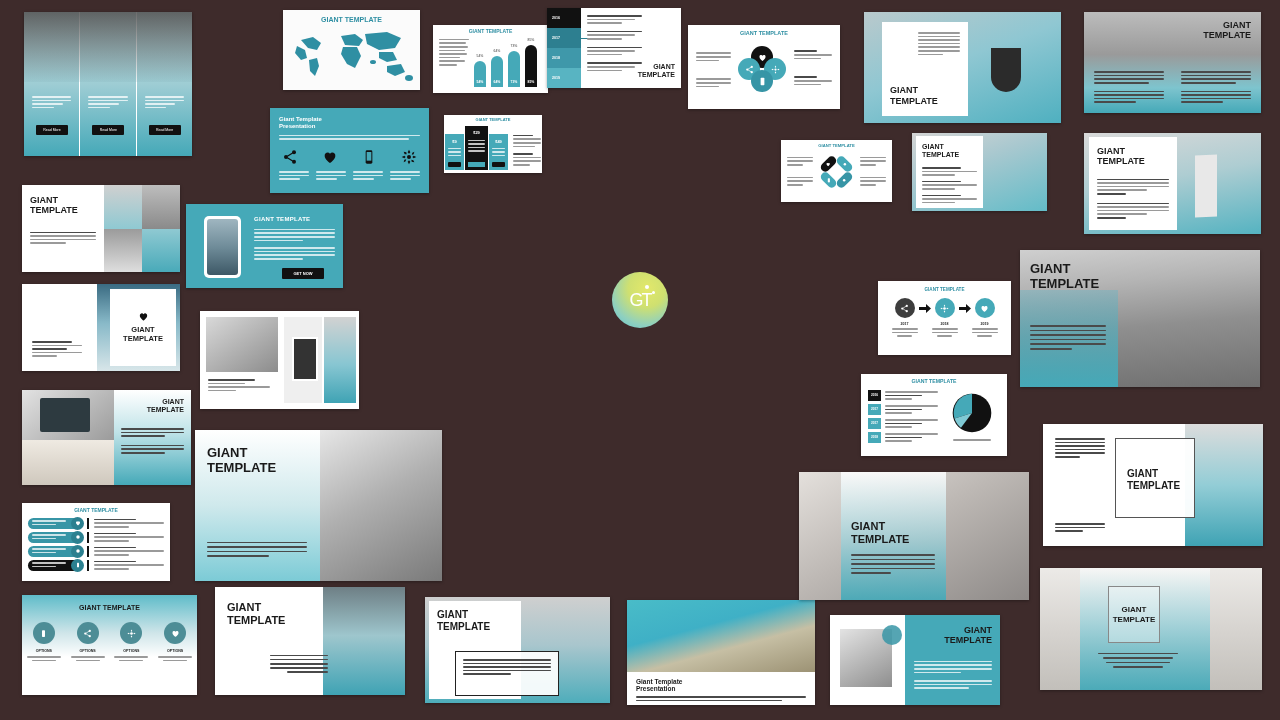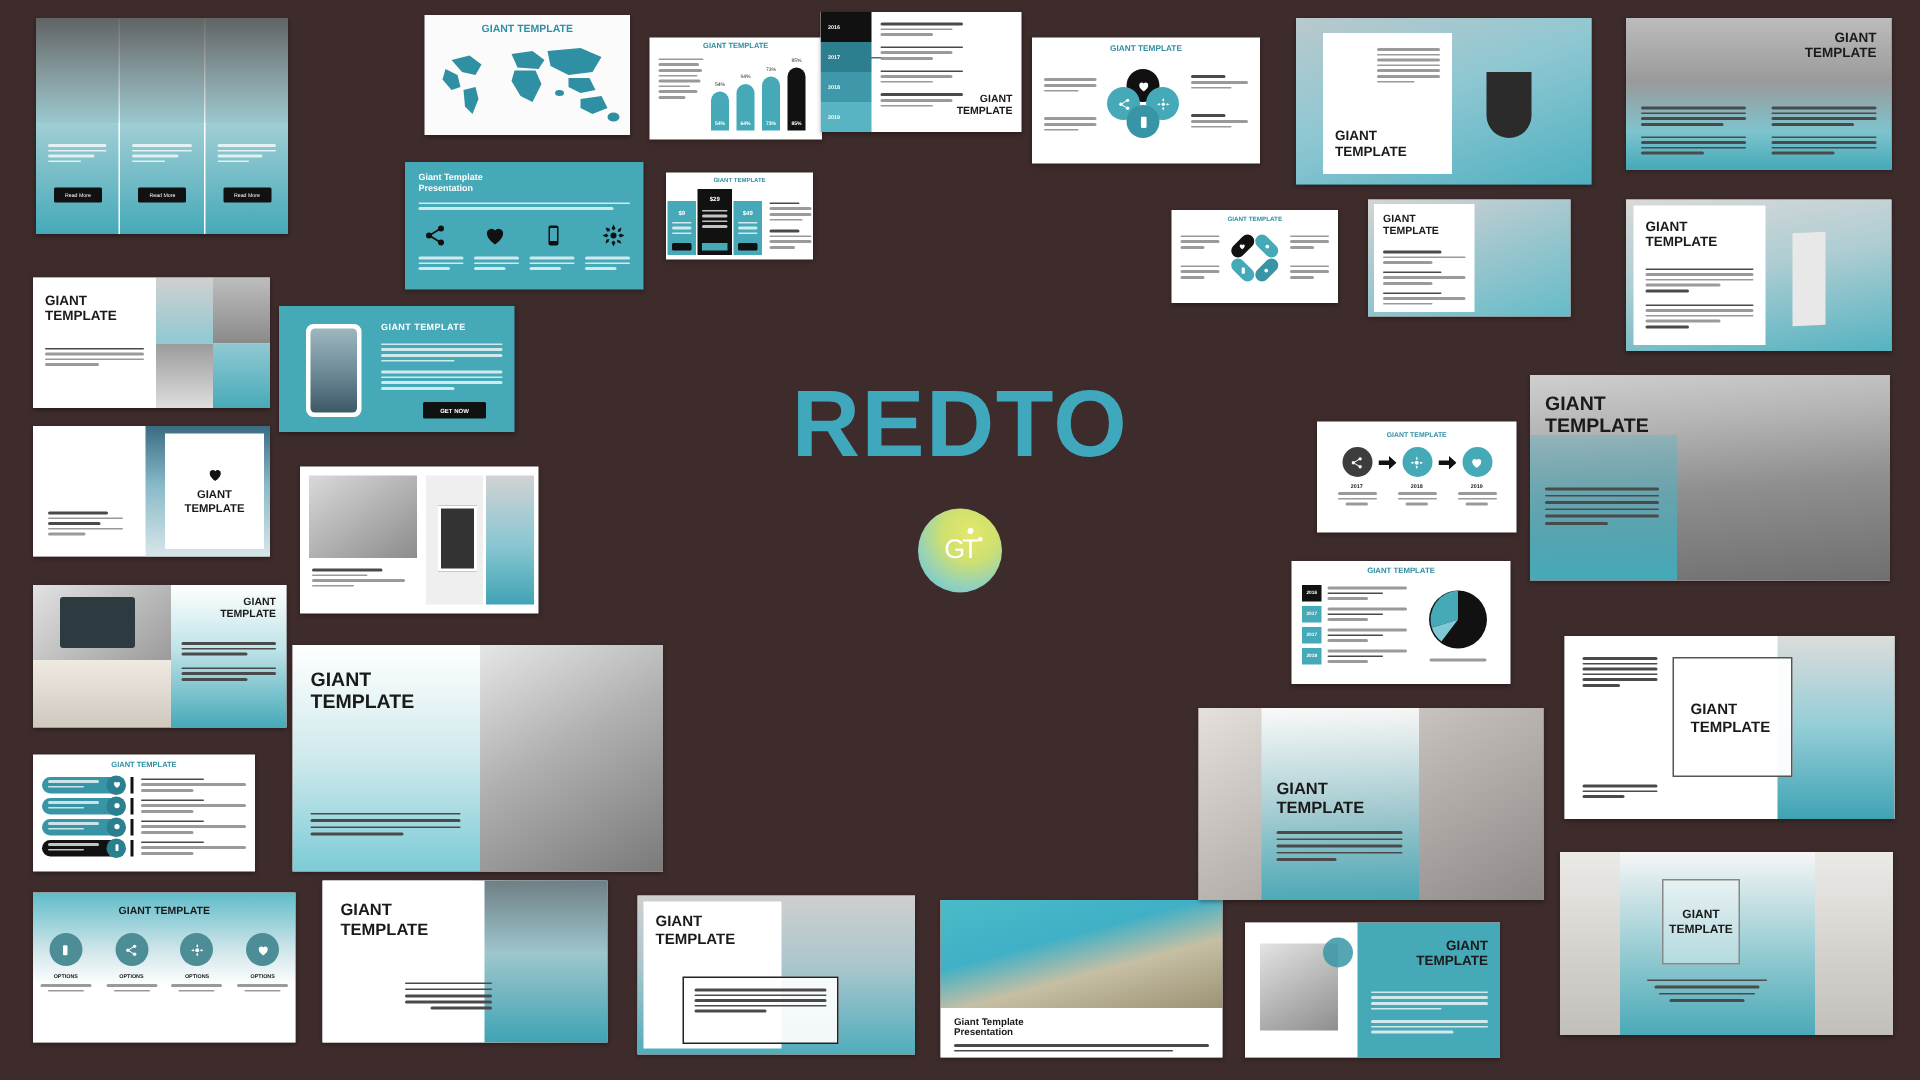--- a/index.html
+++ b/index.html
@@ -45,21 +45,20 @@
   .circ{border-radius:50%;display:flex;align-items:center;justify-content:center;color:#fff;}
   .btn-dark{background:#111;border-radius:1px;}
   svg{display:block;}
 </style>
 </head>
 <body>
 
 <div class="stage">
 
   <div class="hero">
-    <div class="hero-line">REDTO</div>
     <div class="logo">
       <div class="logo-dot" style="left:33px;top:13px;"></div>
       <div class="logo-dot" style="left:40px;top:19px;width:3px;height:3px;"></div>
       <div class="logo-txt">GT</div>
     </div>
   </div>
 
   <div class="slide" style="left:24px;top:12px;width:168px;height:144px;">
     <div style="display:flex;width:100%;height:100%;">
       <div style="flex:1;position:relative;" class="photo-tealtint">

